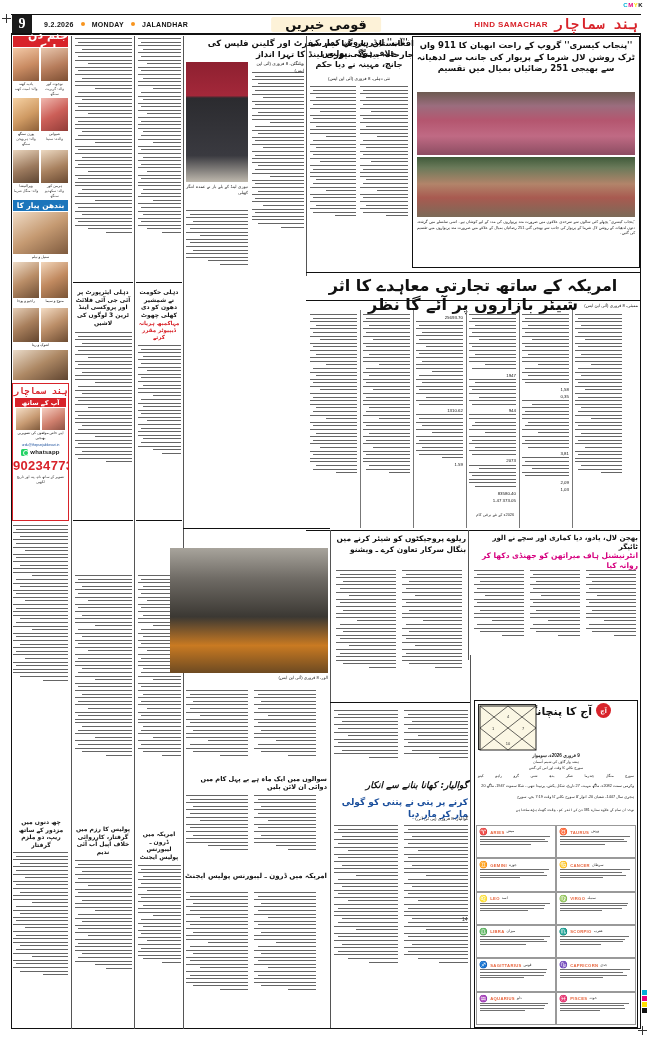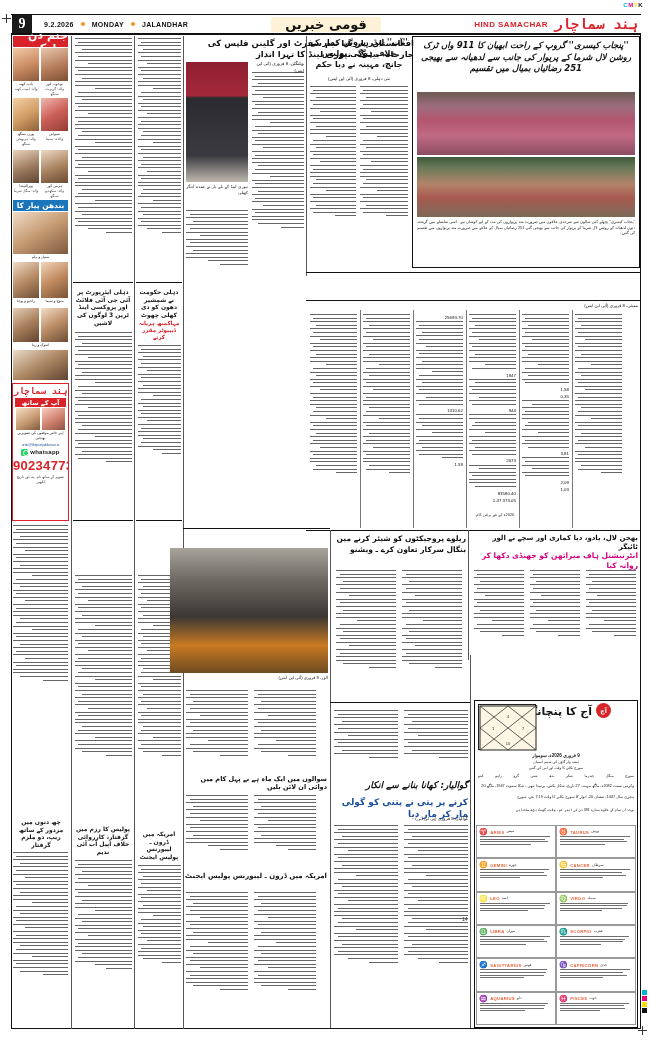--- a/index.html
+++ b/index.html
@@ -804,26 +804,27 @@
       <i class="s1"></i>
       <i class="s2"></i>
     <i class="s1"></i>
       <i class="s3"></i>
       <i class="s1"></i>
       <i class="s2"></i>
       <i class="s6"></i>
   </div>
 
   <div style="position:absolute;left:412px;top:36px;width:228px;height:232px;border:1px solid #111;"></div>
-  <div class="hl" style="position:absolute;left:416px;top:40px;width:220px;font-size:8.5px;line-height:1.38;font-style:italic;">''پنجاب کیسری'' گروپ کے راحت ابھیان کا 911 واں ٹرک روشن لال شرما کے پریوار کی جانب سے لدھیانہ سے بھیجی 251 رضائیاں بمیال میں تقسیم</div>
+  <div class="hl" style="position:absolute;left:416px;top:40px;width:220px;font-size:8.5px;line-height:1.38;">''پنجاب کیسری'' گروپ کے راحت ابھیان کا 911 واں ٹرک روشن لال شرما کے پریوار کی جانب سے لدھیانہ سے بھیجی 251 رضائیاں بمیال میں تقسیم</div>
   <div class="photo" style="left:417px;top:92px;width:218px;height:63px;background:linear-gradient(180deg,#6d5a51 0%,#9b6d7e 22%,#b4566f 45%,#c06a84 70%,#8c4d62 100%);"></div>
   <div class="photo" style="left:417px;top:157px;width:218px;height:60px;background:linear-gradient(180deg,#3f5a3a 0%,#6b7a5a 18%,#b2846a 45%,#a85a50 68%,#7b6a58 100%);"></div>
   <div class="cap" style="position:absolute;left:417px;top:219px;width:218px;font-size:3.9px;">''پنجاب کیسری'' پچھلے کئی سالوں سے سرحدی علاقوں میں ضرورت مند پریواروں کی مدد کے لیے کوشاں ہے۔ اسی سلسلے میں گزشتہ دنوں لدھیانہ کے روشن لال شرما کے پریوار کی جانب سے بھیجی گئی 251 رضائیاں بمیال کے علاقے میں ضرورت مند پریواروں میں تقسیم کی گئیں۔</div>
 
   <div style="position:absolute;left:306px;top:272px;width:334px;border-top:1.6px solid #111;"></div>
+  <div class="hl" style="position:absolute;left:308px;top:276px;width:330px;font-size:16px;line-height:1.2;">امریکہ کے ساتھ تجارتی معاہدے کا اثر شیئر بازاروں پر آئے گا نظر</div>
   <div style="position:absolute;left:306px;top:300px;width:334px;border-top:1px solid #111;"></div>
   <div class="numbers" style="position:absolute;left:308px;top:303px;width:330px;text-align:right;font-size:4.2px;">ممبئی، 8 فروری (آئی این ایس)</div>
 
   <div class="col urdu-lines" style="left:310px;top:314px;width:47px;height:212px;">
     <i class="s1"></i>
       <i class="s2"></i>
       <i class="s1"></i>
       <i class="s3"></i>
       <i class="s1"></i>
       <i class="s2"></i>

